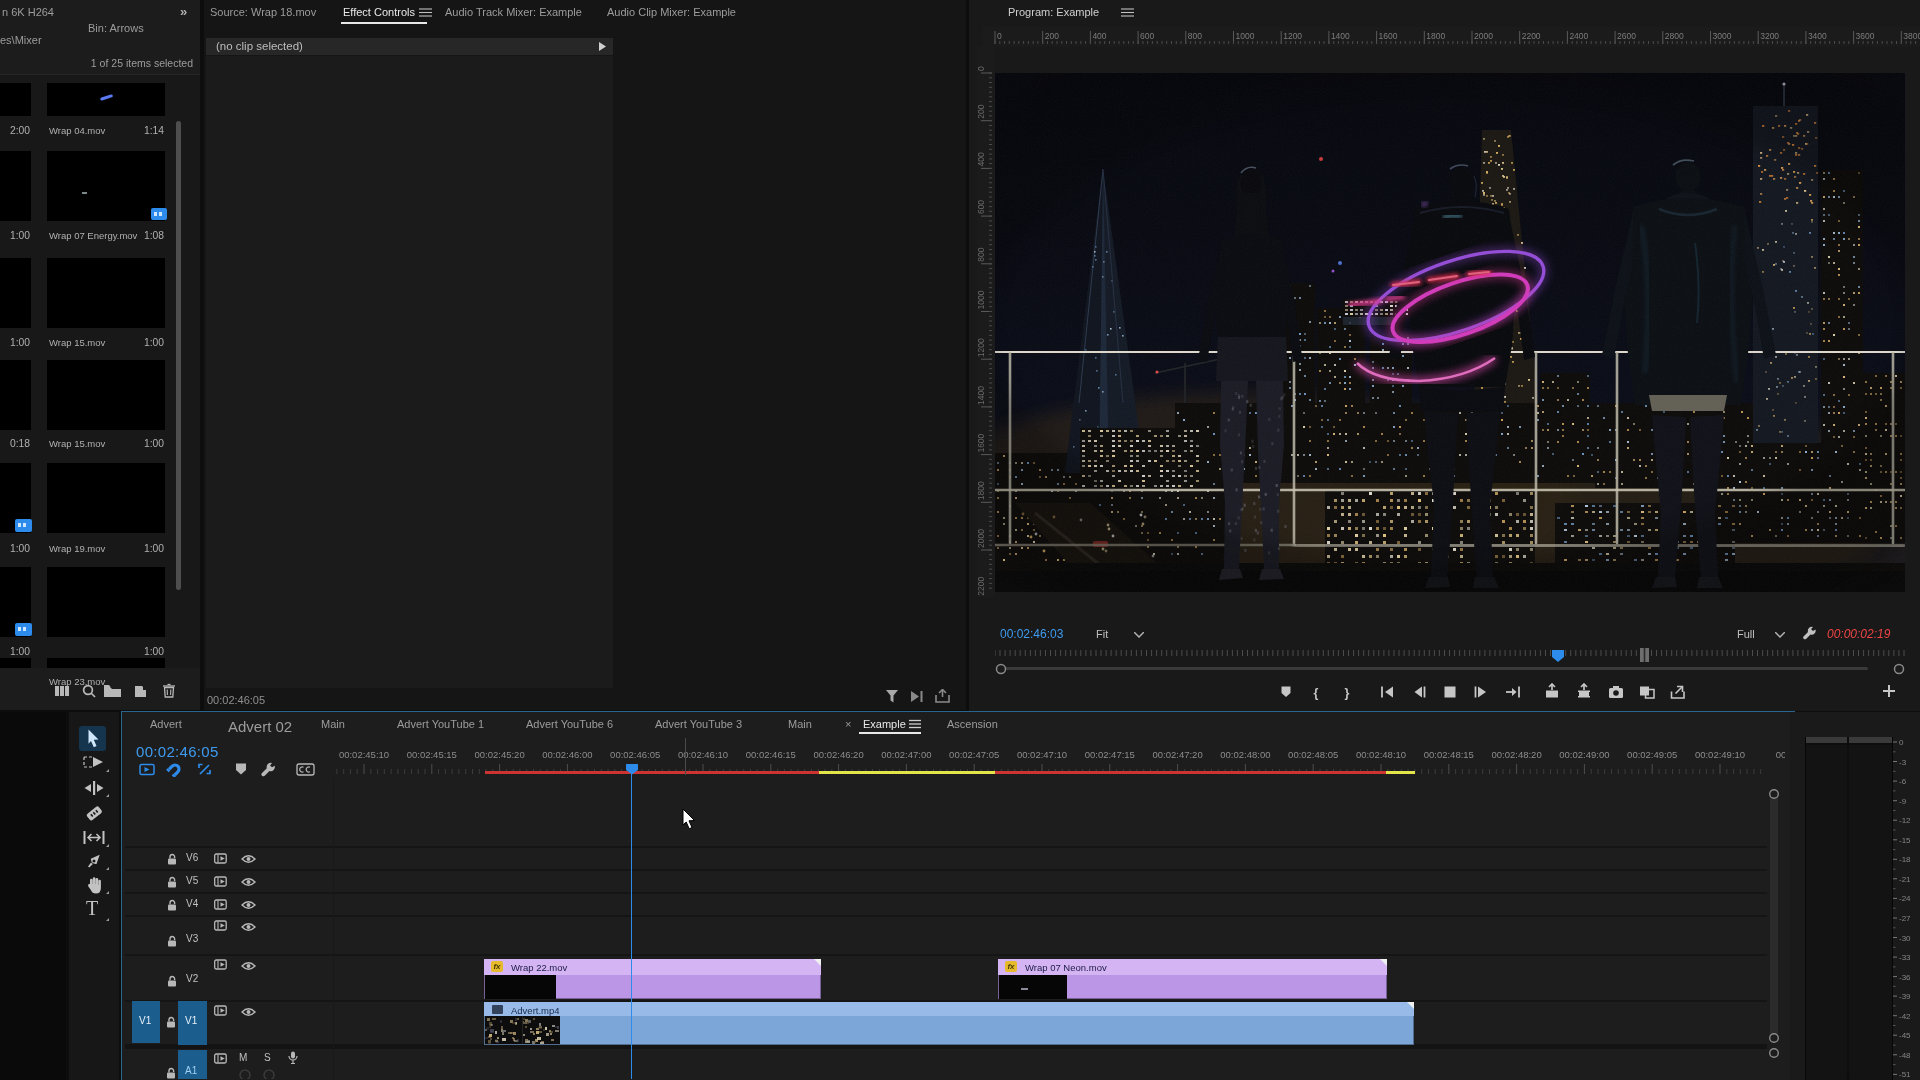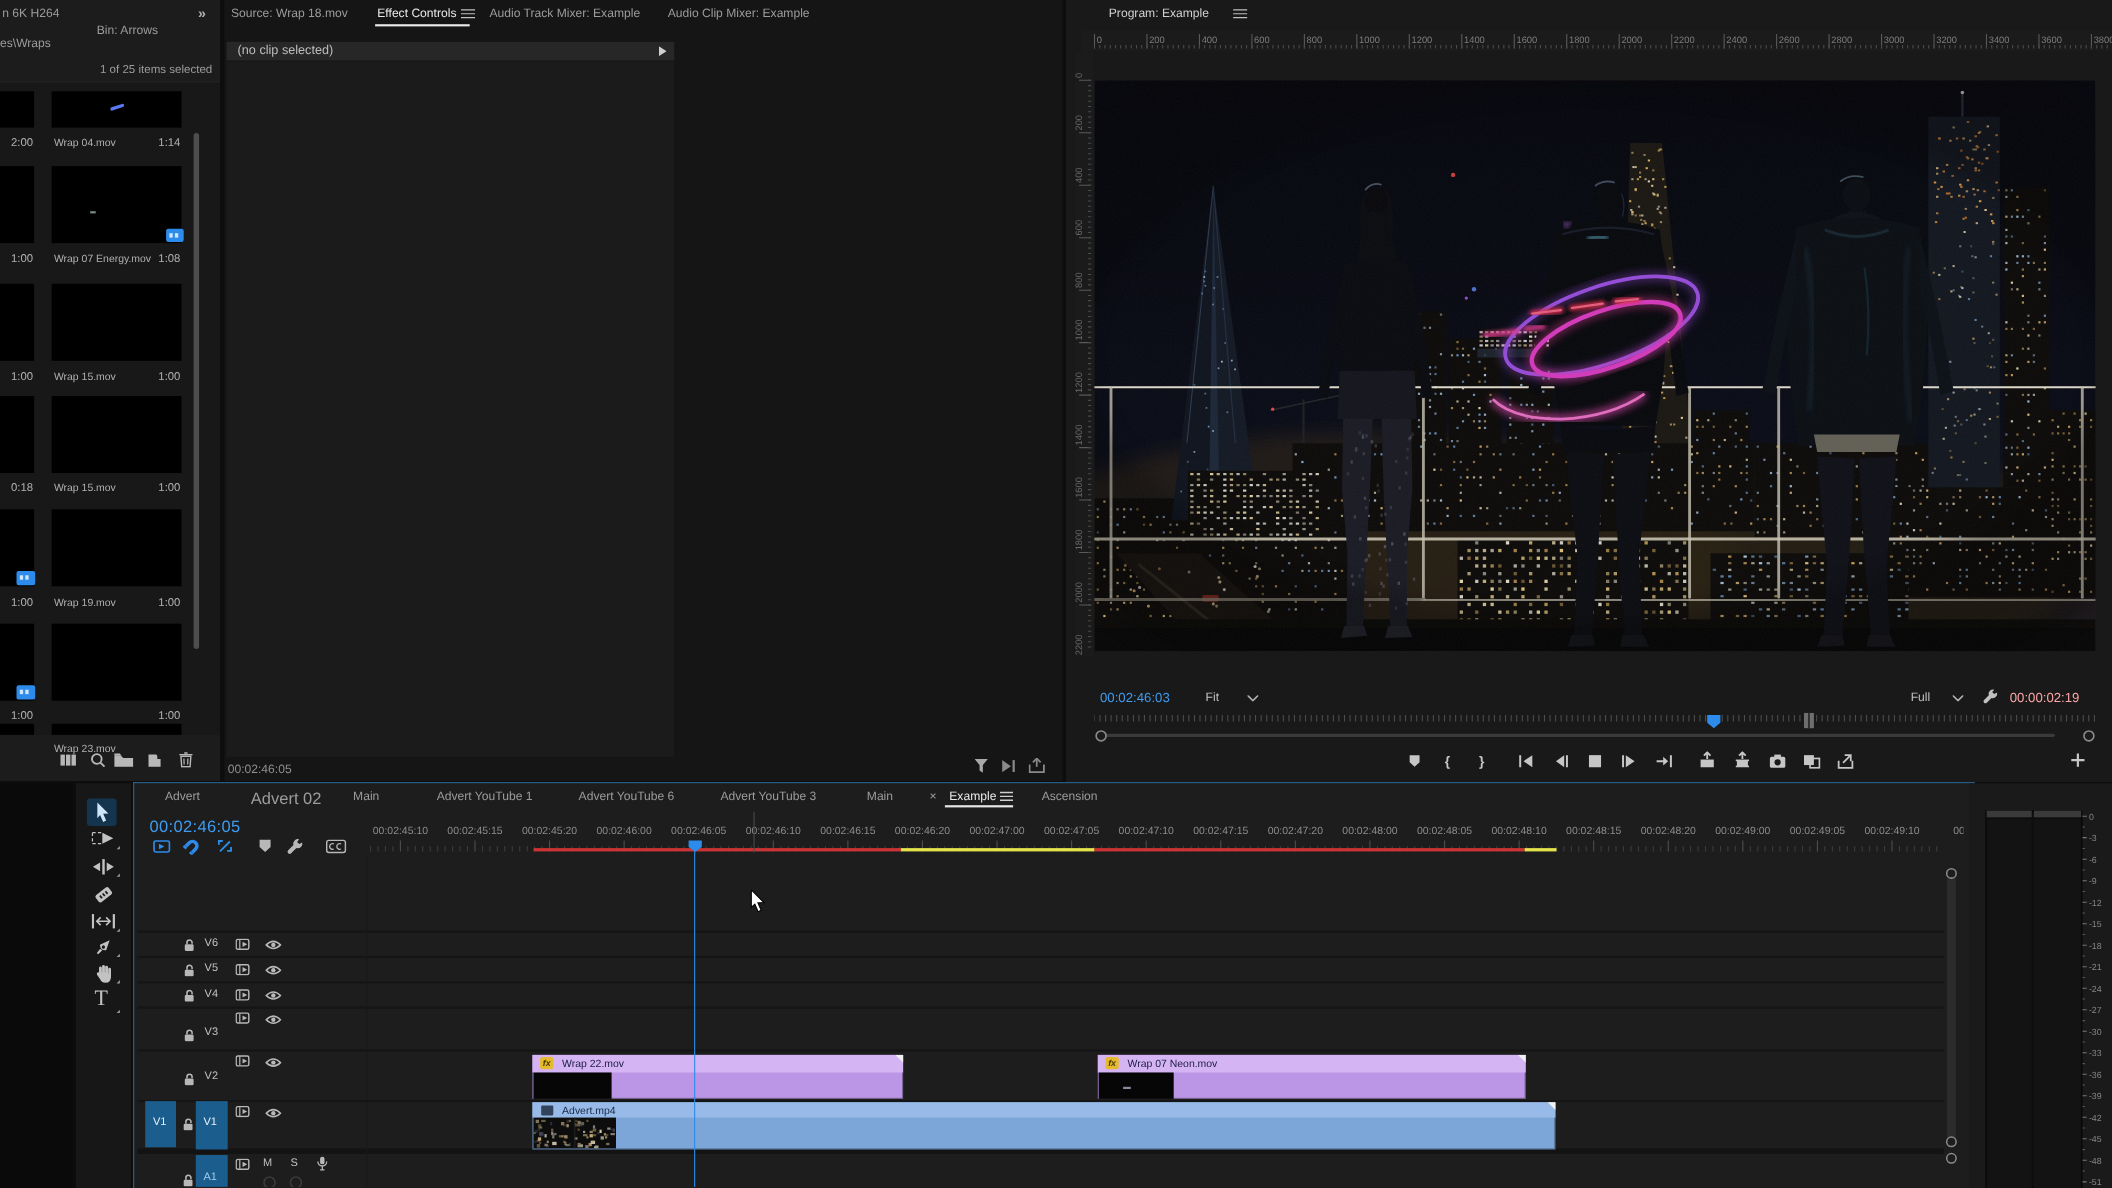--- a/index.html
+++ b/index.html
@@ -5,21 +5,21 @@
 font-family:"Liberation Sans",sans-serif;}
 *{box-sizing:border-box;}
 div{position:absolute;}
 svg{position:absolute;}
 </style></head><body>
 
 <div style="left:0;top:0;width:200px;height:710px;background:#1c1c1c;overflow:hidden">
 <div style="position:absolute;left:2px;top:6px;font-size:11px;color:#9c9c9c;white-space:nowrap;">n 6K H264</div>
 <div style="position:absolute;left:88px;top:6px;font-size:11px;color:#9c9c9c;white-space:nowrap;margin-top:16px;">Bin: Arrows</div>
 <div style="position:absolute;left:180px;top:4px;font-size:13px;color:#b0b0b0;white-space:nowrap;font-weight:bold">»</div>
-<div style="position:absolute;left:0px;top:34px;font-size:11px;color:#9c9c9c;white-space:nowrap;">es\Wraps</div>
+<div style="position:absolute;left:0px;top:34px;font-size:11px;color:#9c9c9c;white-space:nowrap;">es\Mixer</div>
 <div style="position:absolute;left:-107px;width:300px;text-align:right;top:57px;font-size:10.5px;color:#9c9c9c;white-space:nowrap;">1 of 25 items selected</div>
 <div style="position:absolute;left:0px;top:74px;width:200px;height:1px;background:#262626;"></div>
 <div style="position:absolute;left:0px;top:75px;width:200px;height:593px;background:#181818;"></div>
 <div style="position:absolute;left:0px;top:83px;width:31px;height:33px;background:#000;"></div>
 <div style="position:absolute;left:47px;top:83px;width:118px;height:33px;background:#000;"></div>
 <div style="position:absolute;left:-270px;width:300px;text-align:right;top:125px;font-size:10.3px;color:#b0b0b0;white-space:nowrap;">2:00</div>
 <div style="position:absolute;left:49px;top:125px;font-size:9.5px;color:#b0b0b0;white-space:nowrap;">Wrap 04.mov</div>
 <div style="position:absolute;left:-136px;width:300px;text-align:right;top:125px;font-size:10.3px;color:#b0b0b0;white-space:nowrap;">1:14</div>
 <div style="position:absolute;left:0px;top:151px;width:31px;height:70px;background:#000;"></div>
 <div style="position:absolute;left:47px;top:151px;width:118px;height:70px;background:#000;"></div>
@@ -2400,21 +2400,21 @@
 <svg style="left:165px;top:632px" width="10" height="6" viewBox="0 0 10 6">
       <path d="M0 0 L5 5 L10 0" fill="none" stroke="#b0b0b0" stroke-width="1.5"></path>
     </svg>
 <div style="position:absolute;left:768px;top:628px;font-size:11px;color:#c0c0c0;white-space:nowrap;">Full</div>
 <svg style="left:806px;top:632px" width="10" height="6" viewBox="0 0 10 6">
       <path d="M0 0 L5 5 L10 0" fill="none" stroke="#b0b0b0" stroke-width="1.5"></path>
     </svg>
 <svg style="left:833px;top:626px" width="14" height="14" viewBox="0 0 14 14">
       <path d="M11 1 a4 4 0 0 0 -5 5 L1.5 10.5 a1.8 1.8 0 0 0 2.5 2.5 L8.5 8.5 a4 4 0 0 0 5 -5 l-2.6 1.4 -1.8 -1.8 Z" fill="#c0c0c0"></path>
     </svg>
-<div style="position:absolute;left:858px;top:627px;font-size:12px;color:#fca5a5;white-space:nowrap;">00:00:02:19</div>
+<div style="position:absolute;left:858px;top:627px;font-size:12px;color:#ef4444;white-space:nowrap;font-style:italic;">00:00:02:19</div>
 <svg style="left:26px;top:648px" width="910" height="16" viewBox="0 0 910 16">
       <path d="M0.0 2 v6 M5.0 2 v6 M10.1 2 v6 M15.1 2 v6 M20.2 2 v6 M25.2 2 v6 M30.3 2 v6 M35.4 2 v6 M40.4 2 v6 M45.4 2 v6 M50.5 2 v6 M55.5 2 v6 M60.6 2 v6 M65.6 2 v6 M70.7 2 v6 M75.7 2 v6 M80.8 2 v6 M85.8 2 v6 M90.9 2 v6 M95.9 2 v6 M101.0 2 v6 M106.0 2 v6 M111.1 2 v6 M116.1 2 v6 M121.2 2 v6 M126.2 2 v6 M131.3 2 v6 M136.3 2 v6 M141.4 2 v6 M146.4 2 v6 M151.5 2 v6 M156.6 2 v6 M161.6 2 v6 M166.7 2 v6 M171.7 2 v6 M176.8 2 v6 M181.8 2 v6 M186.9 2 v6 M191.9 2 v6 M197.0 2 v6 M202.0 2 v6 M207.1 2 v6 M212.1 2 v6 M217.2 2 v6 M222.2 2 v6 M227.3 2 v6 M232.3 2 v6 M237.4 2 v6 M242.4 2 v6 M247.5 2 v6 M252.5 2 v6 M257.6 2 v6 M262.6 2 v6 M267.7 2 v6 M272.7 2 v6 M277.8 2 v6 M282.8 2 v6 M287.9 2 v6 M292.9 2 v6 M298.0 2 v6 M303.0 2 v6 M308.1 2 v6 M313.1 2 v6 M318.2 2 v6 M323.2 2 v6 M328.3 2 v6 M333.3 2 v6 M338.4 2 v6 M343.4 2 v6 M348.5 2 v6 M353.5 2 v6 M358.6 2 v6 M363.6 2 v6 M368.7 2 v6 M373.7 2 v6 M378.8 2 v6 M383.8 2 v6 M388.9 2 v6 M393.9 2 v6 M399.0 2 v6 M404.0 2 v6 M409.1 2 v6 M414.1 2 v6 M419.2 2 v6 M424.2 2 v6 M429.3 2 v6 M434.3 2 v6 M439.4 2 v6 M444.4 2 v6 M449.5 2 v6 M454.5 2 v6 M459.6 2 v6 M464.6 2 v6 M469.7 2 v6 M474.7 2 v6 M479.8 2 v6 M484.8 2 v6 M489.9 2 v6 M494.9 2 v6 M500.0 2 v6 M505.0 2 v6 M510.1 2 v6 M515.1 2 v6 M520.2 2 v6 M525.2 2 v6 M530.3 2 v6 M535.3 2 v6 M540.4 2 v6 M545.4 2 v6 M550.5 2 v6 M555.5 2 v6 M560.6 2 v6 M565.6 2 v6 M570.7 2 v6 M575.7 2 v6 M580.8 2 v6 M585.8 2 v6 M590.9 2 v6 M595.9 2 v6 M601.0 2 v6 M606.0 2 v6 M611.0 2 v6 M616.1 2 v6 M621.1 2 v6 M626.2 2 v6 M631.2 2 v6 M636.3 2 v6 M641.3 2 v6 M646.4 2 v6 M651.4 2 v6 M656.5 2 v6 M661.5 2 v6 M666.6 2 v6 M671.6 2 v6 M676.7 2 v6 M681.7 2 v6 M686.8 2 v6 M691.8 2 v6 M696.9 2 v6 M701.9 2 v6 M707.0 2 v6 M712.0 2 v6 M717.1 2 v6 M722.1 2 v6 M727.2 2 v6 M732.2 2 v6 M737.3 2 v6 M742.3 2 v6 M747.4 2 v6 M752.4 2 v6 M757.5 2 v6 M762.5 2 v6 M767.6 2 v6 M772.6 2 v6 M777.7 2 v6 M782.7 2 v6 M787.8 2 v6 M792.8 2 v6 M797.9 2 v6 M802.9 2 v6 M808.0 2 v6 M813.0 2 v6 M818.1 2 v6 M823.1 2 v6 M828.2 2 v6 M833.2 2 v6 M838.3 2 v6 M843.3 2 v6 M848.4 2 v6 M853.4 2 v6 M858.5 2 v6 M863.5 2 v6 M868.6 2 v6 M873.6 2 v6 M878.7 2 v6 M883.7 2 v6 M888.8 2 v6 M893.8 2 v6 M898.9 2 v6 M903.9 2 v6 M909.0 2 v6" stroke="#4c4c4c" stroke-width="1" fill="none"></path>
       <path d="M557 2 h12 v7 l-6 5 -6 -5 z" fill="#2d8ceb"></path>
       <rect x="645" y="0" width="9" height="14" fill="#6e6e6e"></rect>
       <line x1="649.5" y1="0" x2="649.5" y2="14" stroke="#2a2a2a" stroke-width="1.6"></line>
     </svg>
 <div style="position:absolute;left:33px;top:667px;width:866px;height:3px;background:#3a3a3a;border-radius:2px"></div>
 <svg style="left:26px;top:662px" width="910" height="14" viewBox="0 0 910 14">
       <circle cx="6" cy="7" r="4.5" fill="#1b1b1b" stroke="#8a8a8a" stroke-width="1.5"></circle>
       <circle cx="904" cy="7" r="4.5" fill="#1b1b1b" stroke="#8a8a8a" stroke-width="1.5"></circle>

